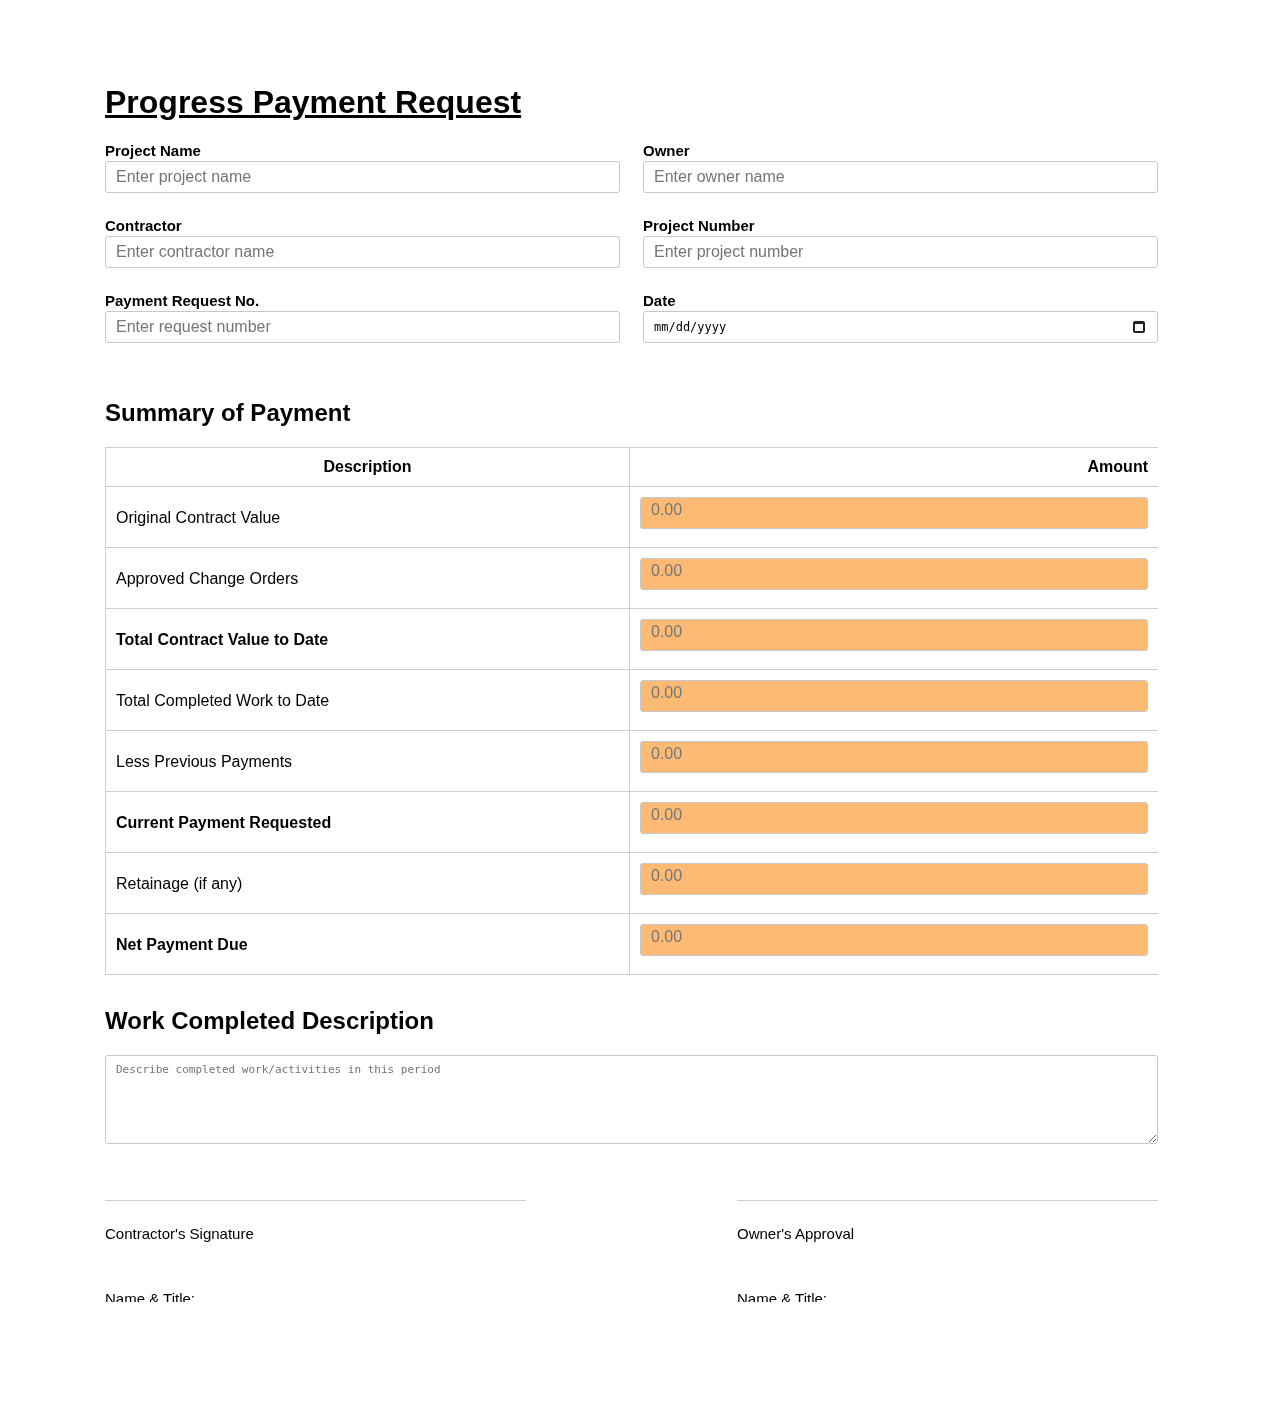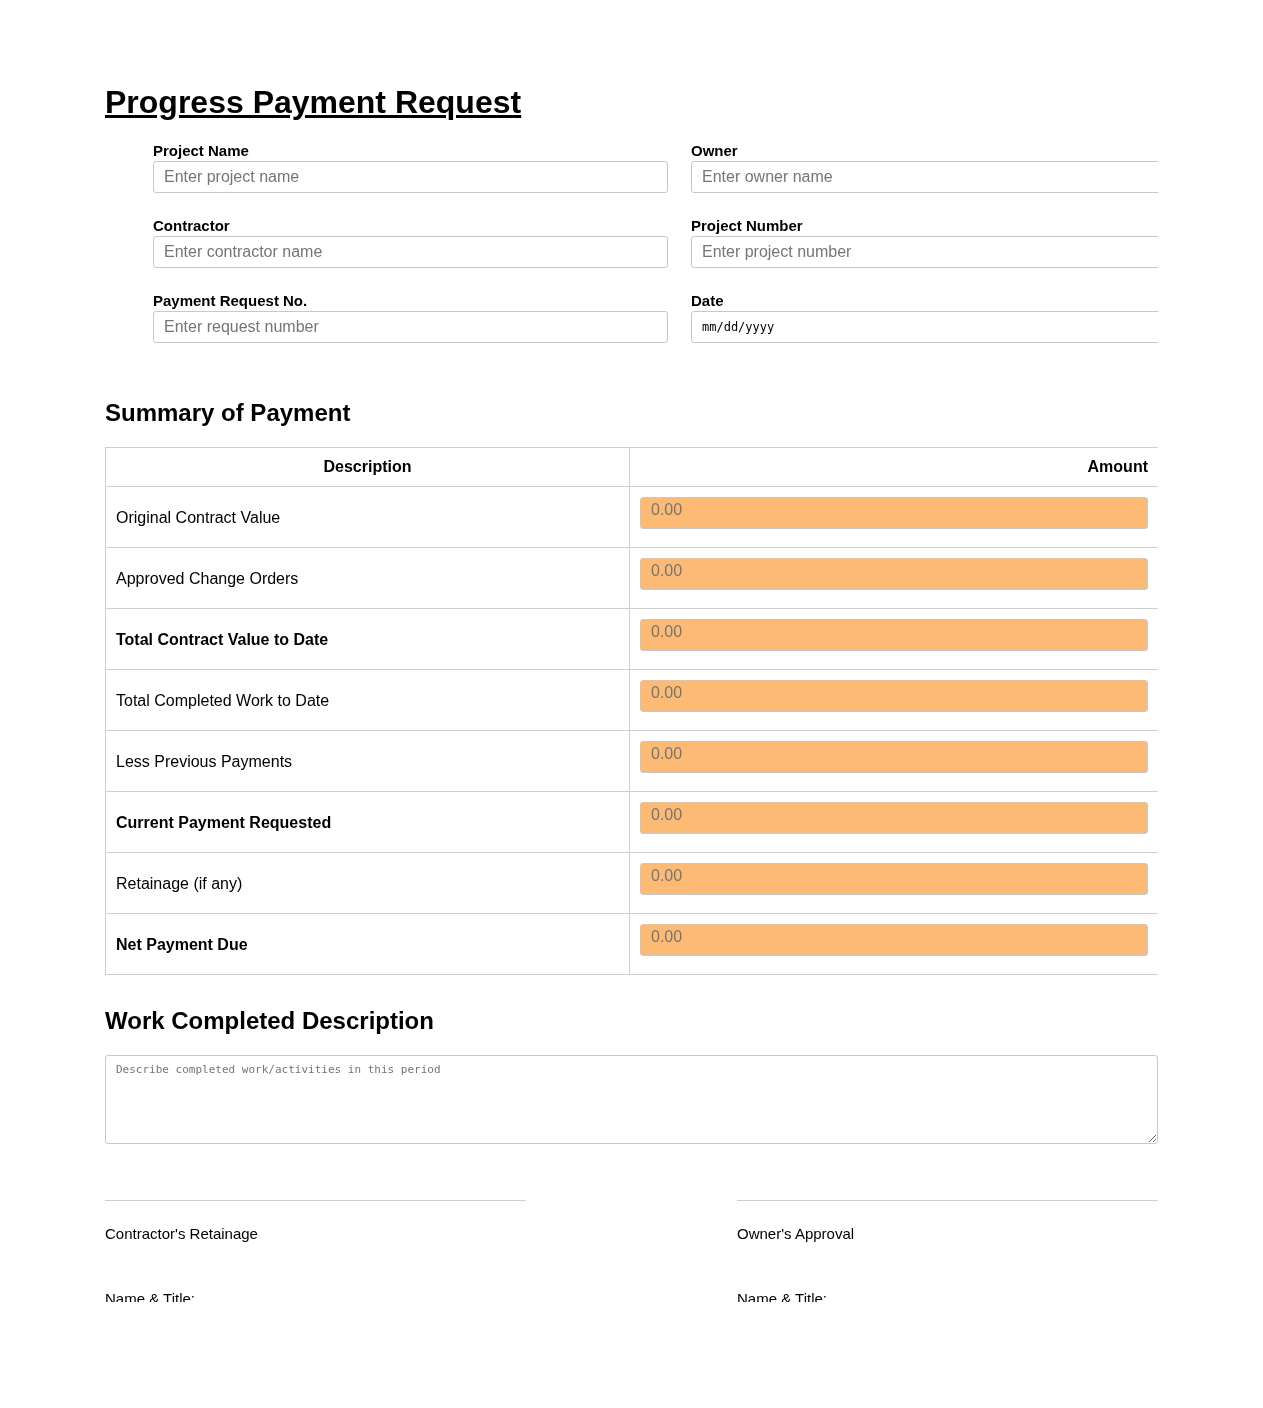--- a/index.html
+++ b/index.html
@@ -3,21 +3,21 @@
   <meta charset="utf-8">
   <style>
     * { box-sizing: border-box; }
     html, body { margin: 0; padding: 0; background: #fff; }
     body {
       width: 1263px; height: 1408px; overflow: hidden; position: relative;
       font-family: "Liberation Sans", sans-serif; color: #000;
     }
     .page { position: absolute; left: 105px; top: 0; width: 1053px; height: 1302px; overflow: hidden; }
     h1 { position: absolute; left: 0; top: 82px; margin: 0; font-size: 32px; font-weight: bold; line-height: 40px; text-decoration: underline; }
-    .field { position: absolute; width: 515px; margin-left: 48px; }
+    .field { position: absolute; width: 515px; }
     .field label { display: block; font-size: 15px; font-weight: bold; line-height: 18px; height: 19px; }
     .field input {
       display: block; width: 100%; height: 32px; margin: 0;
       border: 1px solid #c8c8c8; border-radius: 3px; padding: 0 10px;
       font-family: "Liberation Sans", sans-serif; font-size: 16px; color: #000; background: #fff; outline: none;
     }
     .field input::placeholder { color: #757575; }
     .date-input {
       display: flex; align-items: center; justify-content: space-between;
       width: 100%; height: 32px; border: 1px solid #c8c8c8; border-radius: 3px; padding: 0 12px 0 10px;
@@ -148,21 +148,21 @@
           </td>
       </tr>
     </tbody>
   </table>
 
   <h2 style="top:1006px;">Work Completed Description</h2>
   <textarea placeholder="Describe completed work/activities in this period" style=""></textarea>
 
   <div class="sig" style="left:0;">
     <div class="sig-line"></div>
-    <div class="sig-label">Contractor's Retainage</div>
+    <div class="sig-label">Contractor's Signature</div>
     <div class="sig-name">Name &amp; Title:</div>
   </div>
   <div class="sig" style="left:632px;">
     <div class="sig-line"></div>
     <div class="sig-label">Owner's Approval</div>
     <div class="sig-name">Name &amp; Title:</div>
   </div>
 </div>
 
 </body></html>

